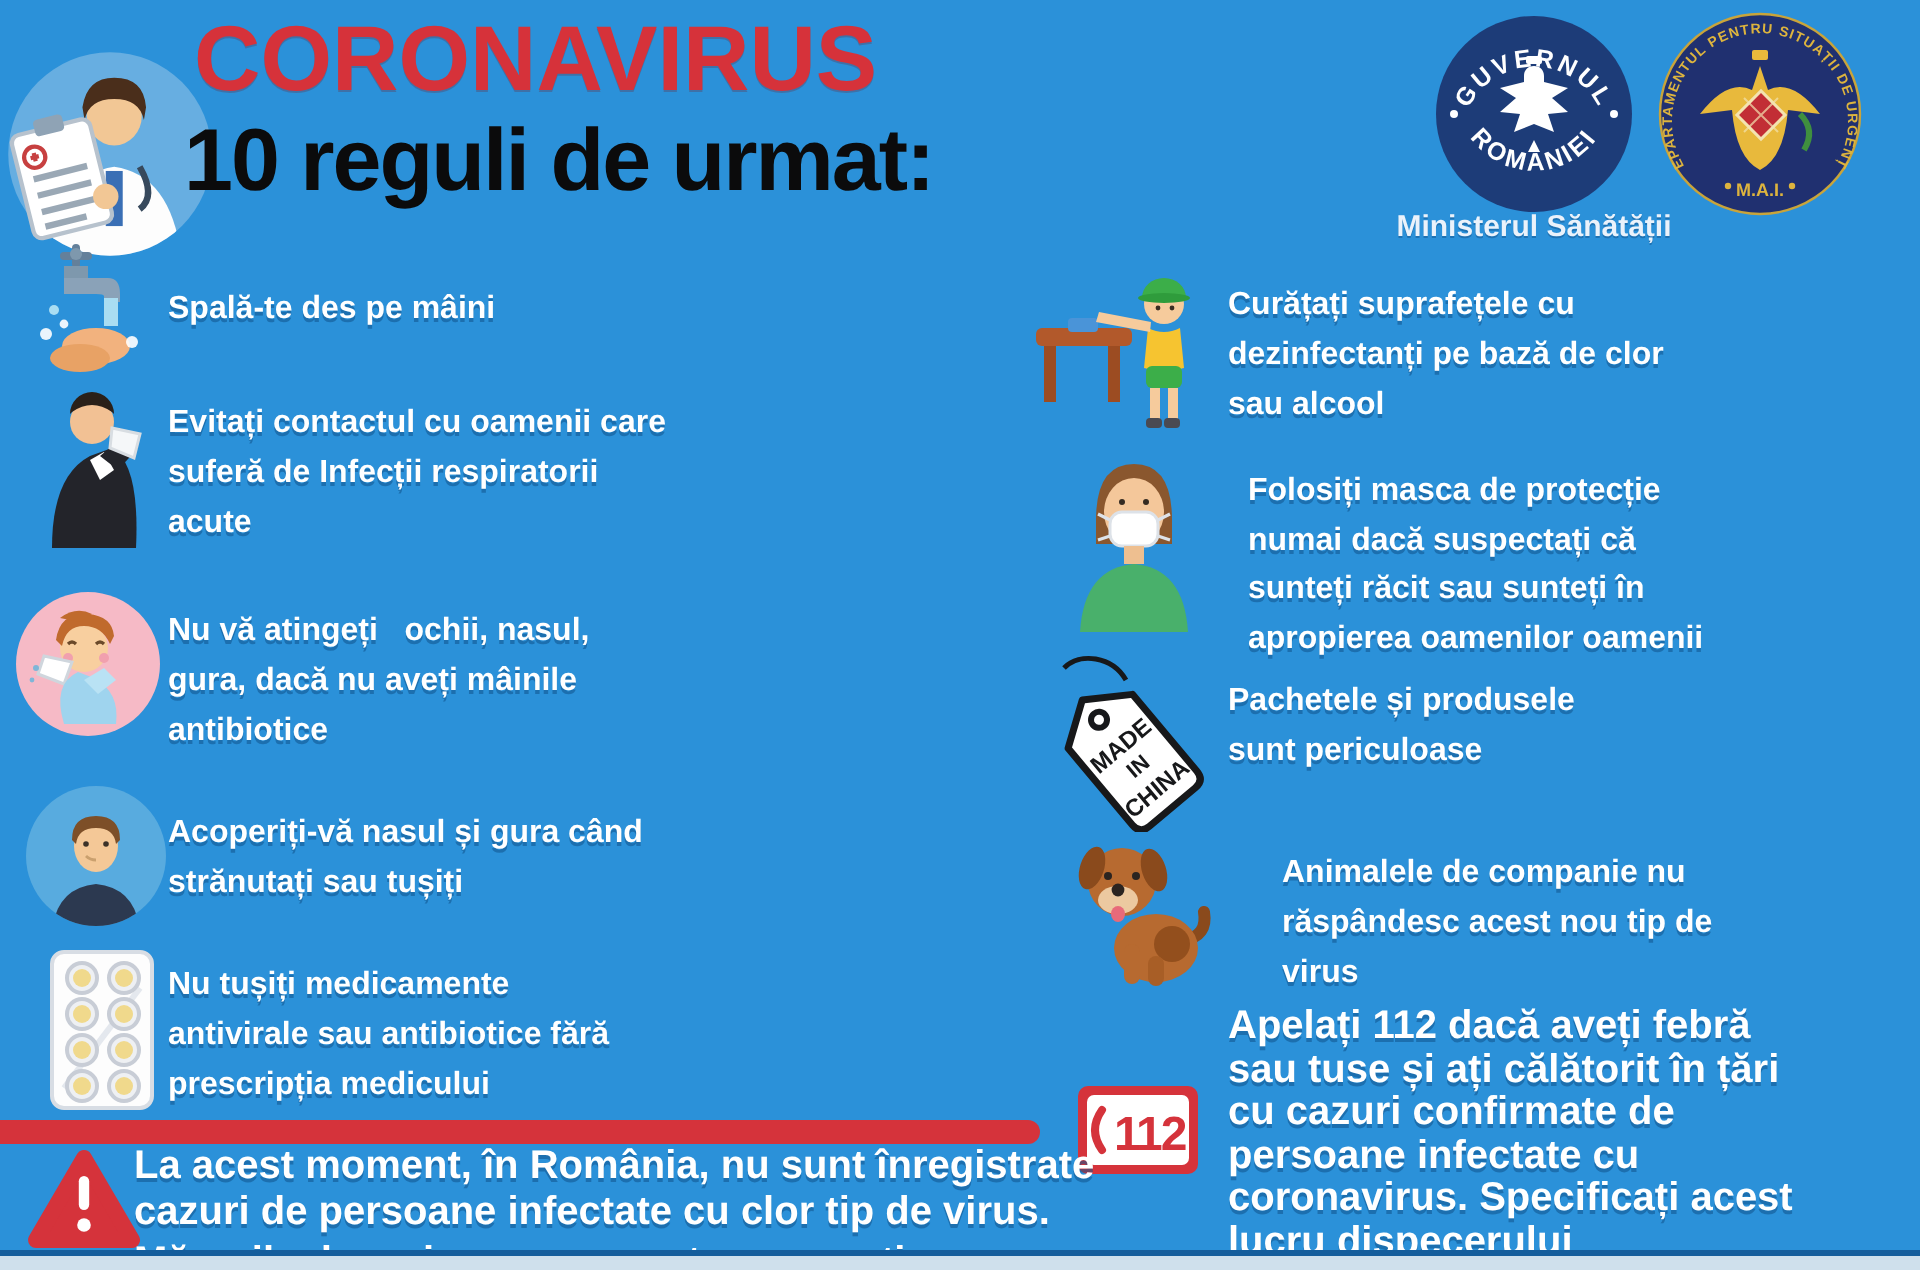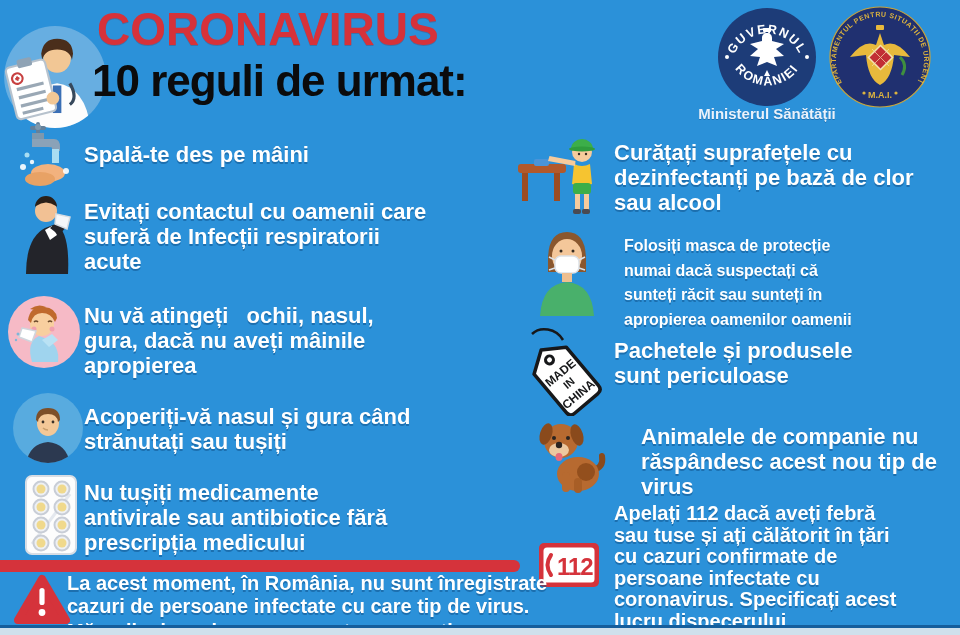--- a/index.html
+++ b/index.html
@@ -2,21 +2,21 @@
 <html><head>
 <meta charset="utf-8">
 <style>
   html,body{margin:0;padding:0;background:#123;}
   #poster{position:relative;width:960px;height:635px;overflow:hidden;
     font-family:"Liberation Sans","DejaVu Sans",sans-serif;background:#2b91d9;}
   .abs{position:absolute;}
   .title{font-size:46px;font-weight:800;color:#d6323a;letter-spacing:0px;
     text-shadow:0 1px 0 rgba(120,20,25,0.25);}
   .subtitle{font-size:44px;font-weight:800;color:#0b0b0c;letter-spacing:-1px;}
-  .rule-text div{font-size:22px;line-height:25px;font-weight:800;color:#ffffff;
+  .rule-text div{font-size:16px;line-height:25px;font-weight:800;color:#ffffff;
     white-space:pre-wrap;text-shadow:0 2px 0 rgba(17,84,141,0.55);}
   .rule-text.mid div{font-size:16px;line-height:24.5px;margin-left:10px;}
   .rule-text.compact div{font-size:20px;line-height:21.6px;}
   .caption{font-size:15px;font-weight:700;color:#eaf2fb;text-align:center;
     text-shadow:0 1px 0 rgba(17,84,141,0.5);}
   .divider{background:#d5333b;border-radius:0 7px 7px 0;}
   .footer-text div{font-size:20px;line-height:23px;font-weight:800;color:#ffffff;
     text-shadow:0 2px 0 rgba(17,84,141,0.55);white-space:pre-wrap;}
   .bottom-dark{background:#155e9c;}
   .bottom-light{background:#cfe0ec;}
@@ -144,21 +144,21 @@
       <circle cx="46" cy="35" r="2.5" fill="#f1a0ae"></circle>
     <path d="M16,34 l14,3 -4,11 -13,-5 z" fill="#ffffff" stroke="#cfd6dd" stroke-width="1.5"></path>
     <path d="M26,68 q-6,-20 7,-26 l8,3 q13,7 11,23 z" fill="#9fd4ee"></path>
     <path d="M36,46 l10,-6 6,6 -9,7 z" fill="#b9e2f4"></path>
     <circle cx="12" cy="40" r="1.5" fill="#7fb6d8"></circle>
       <circle cx="10" cy="46" r="1.2" fill="#7fb6d8"></circle>
   </svg>
   <div class="abs rule-text" style="left:84px;top:303px">
     <div>Nu vă atingeți   ochii, nasul,</div>
     <div>gura, dacă nu aveți mâinile</div>
-    <div>apropierea</div>
+    <div>antibiotice</div>
   </div>
 
   <svg class="abs" style="left:12px;top:392px" width="72" height="72" viewBox="0 0 72 72">
     <defs>
         <clipPath id="mc">
           <circle cx="36" cy="36" r="35"></circle>
         </clipPath>
       </defs>
     <circle cx="36" cy="36" r="35" fill="#58abdf"></circle>
     <g clip-path="url(#mc)">
@@ -297,19 +297,19 @@
 
   <div class="abs divider" style="left:0;top:560px;width:520px;height:12px"></div>
 
   <svg class="abs" style="left:14px;top:574px" width="56" height="52" viewBox="0 0 56 52">
     <path d="M28,5 L52,46 L4,46 Z" fill="#d5333b" stroke="#d5333b" stroke-width="8" stroke-linejoin="round"></path>
     <rect x="25.4" y="14" width="5.2" height="17" rx="2.6" fill="#ffffff"></rect>
     <circle cx="28" cy="38.5" r="3.4" fill="#ffffff"></circle>
   </svg>
   <div class="abs footer-text" style="left:67px;top:572px">
     <div>La acest moment, în România, nu sunt înregistrate</div>
-    <div>cazuri de persoane infectate cu care tip de virus.</div>
+    <div>cazuri de persoane infectate cu clor tip de virus.</div>
     <div style="margin-top:2px">Măsurile de mai sus au caracter preventiv</div>
   </div>
 
   <div class="abs bottom-dark" style="left:0;top:625px;width:960px;height:3px"></div>
   <div class="abs bottom-light" style="left:0;top:628px;width:960px;height:7px"></div>
 </div>
 
 </body></html>

